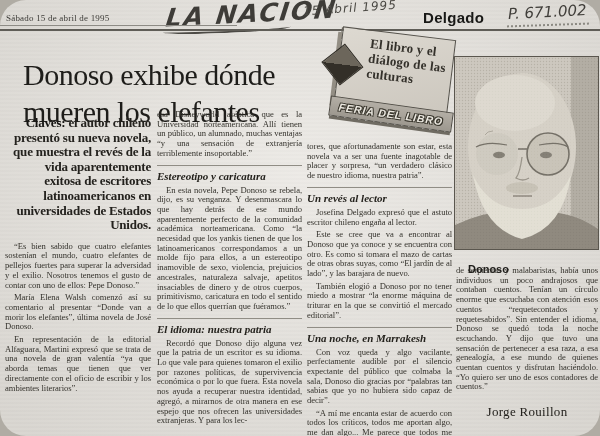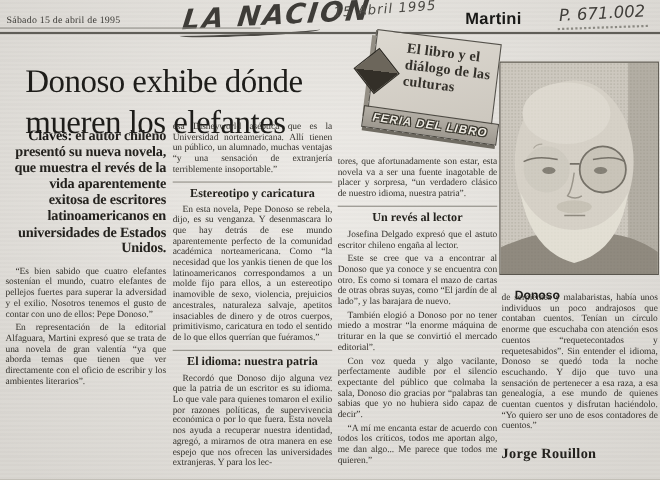--- a/index.html
+++ b/index.html
@@ -4,20 +4,21 @@
 <style>
   html,body{margin:0;padding:0;background:#b0aca4;}
   .page{
     position:relative;width:600px;height:436px;overflow:hidden;
     background:
       radial-gradient(ellipse at 50% 40%, rgba(255,255,255,.25), rgba(0,0,0,.06) 95%),
       repeating-linear-gradient(0deg, rgba(0,0,0,.015) 0 2px, rgba(255,255,255,.015) 2px 4px),
       #e7e4de;
     font-family:"Liberation Serif", serif;
     color:#35332d;
+    border-radius:26px;
   }
   .abs{position:absolute;}
 
   
   .pub-date{left:6px;top:13px;font-size:9px;color:#3c3b37;letter-spacing:.2px;}
   .short-rule{left:0;top:25px;width:237px;height:1px;background:#8d8b85;}
   .main-rule{left:0;top:29px;width:600px;height:2px;background:#5f5d57;}
   .masthead{
     left:166px;top:-1px;font-family:"DejaVu Sans",sans-serif;
     font-weight:bold;font-style:italic;font-size:25px;letter-spacing:2px;
@@ -93,37 +94,37 @@
     text-indent:9px;color:#34322c;
   }
   .body-p.noindent{text-indent:0;}
   .lead{
     margin:0 0 9px;font-weight:bold;font-size:13px;line-height:14.6px;
     text-align:right;color:#24221e;letter-spacing:-.2px;
   }
   .lead strong{color:#151412;}
   .subhead{
     margin:6px 0 4px;padding-top:4px;border-top:1px solid #908d85;
-    font-weight:bold;font-size:11px;line-height:12px;text-align:center;color:#24221d;
+    font-weight:bold;font-size:11px;line-height:12px;text-align:left;color:#24221d;font-style:italic;
   }
   .byline{
-    left:456px;top:404px;width:142px;text-align:left;
-    font-weight:bold;font-size:13px;color:#23211d;letter-spacing:.3px;
+    left:456px;top:404px;width:142px;text-align:center;
+    font-weight:normal;font-size:13px;color:#23211d;letter-spacing:.3px;
   }
 </style>
 </head>
 <body>
 
 <div class="page">
 
   <div class="abs pub-date">Sábado 15 de abril de 1995</div>
   <div class="abs masthead">LA NACIÓN</div>
   <div class="abs masthead-underline"></div>
   <div class="abs date-hand">15 Abril 1995</div>
-  <div class="abs section">Martini</div>
+  <div class="abs section">Delgado</div>
   <div class="abs page-code">P. 671.002</div>
   <div class="abs page-code-underline"></div>
   <div class="abs short-rule"></div>
   <div class="abs main-rule"></div>
 
   <h1 class="abs headline">Donoso exhibe dónde mueren los elefantes</h1>
 
   <div class="abs banner-box">
     <div class="banner-logo"></div>
     <div class="banner-text">El libro y el diálogo de las culturas</div>
@@ -158,35 +159,37 @@
       <ellipse cx="67" cy="131" rx="16" ry="6" fill="#c6c1b4"></ellipse>
       <line x1="58" y1="139" x2="77" y2="139" stroke="#7b766b" stroke-width="1.4"></line>
       <rect width="143" height="192" fill="url(#ht)" opacity="0.25"></rect>
     </svg>
   </div>
   <div class="abs photo-caption">Donoso</div>
 
   <div class="col col1">
       <p class="lead"><strong>Claves:</strong> el autor chileno presentó su nueva novela, que muestra el revés de la vida aparentemente exitosa de escritores latinoamericanos en universidades de Estados Unidos.</p>
       <p class="body-p">“Es bien sabido que cuatro elefantes sostenían el mundo, cuatro elefantes de pellejos fuertes para superar la adversidad y el exilio. Nosotros tenemos el gusto de contar con uno de ellos: Pepe Donoso.”</p>
+      <p class="body-p">María Elena Walsh comenzó así su comentario al presentar “Donde van a morir los elefantes”, última novela de José Donoso.</p>
       <p class="body-p">En representación de la editorial Alfaguara, Martini expresó que se trata de una novela de gran valentía “ya que aborda temas que tienen que ver directamente con el oficio de escribir y los ambientes literarios”.</p>
     </div>
   <div class="col col2">
       <p class="body-p noindent">esa Disneyworld aséptica que es la Universidad norteamericana. Allí tienen un público, un alumnado, muchas ventajas “y una sensación de extranjería terriblemente insoportable.”</p>
       <h3 class="subhead">Estereotipo y caricatura</h3>
       <p class="body-p">En esta novela, Pepe Donoso se rebela, dijo, es su venganza. Y desenmascara lo que hay detrás de ese mundo aparentemente perfecto de la comunidad académica norteamericana. Como “la necesidad que los yankis tienen de que los latinoamericanos correspondamos a un molde fijo para ellos, a un estereotipo inamovible de sexo, violencia, prejuicios ancestrales, naturaleza salvaje, apetitos insaciables de dinero y de otros cuerpos, primitivismo, caricatura en todo el sentido de lo que ellos querrían que fuéramos.”</p>
       <h3 class="subhead">El idioma: nuestra patria</h3>
       <p class="body-p">Recordó que Donoso dijo alguna vez que la patria de un escritor es su idioma. Lo que vale para quienes tomaron el exilio por razones políticas, de supervivencia económica o por lo que fuera. Esta novela nos ayuda a recuperar nuestra identidad, agregó, a mirarnos de otra manera en ese espejo que nos ofrecen las universidades extranjeras. Y para los lec-</p>
     </div>
   <div class="col col3">
       <p class="body-p noindent">tores, que afortunadamente son estar, esta novela va a ser una fuente inagotable de placer y sorpresa, “un verdadero clásico de nuestro idioma, nuestra patria”.</p>
       <h3 class="subhead">Un revés al lector</h3>
       <p class="body-p">Josefina Delgado expresó que el astuto escritor chileno engaña al lector.</p>
       <p class="body-p">Este se cree que va a encontrar al Donoso que ya conoce y se encuentra con otro. Es como si tomara el mazo de cartas de otras obras suyas, como “El jardín de al lado”, y las barajara de nuevo.</p>
       <p class="body-p">También elogió a Donoso por no tener miedo a mostrar “la enorme máquina de triturar en la que se convirtió el mercado editorial”.</p>
+      <h3 class="subhead">Una noche, en Marrakesh</h3>
       <p class="body-p">Con voz queda y algo vacilante, perfectamente audible por el silencio expectante del público que colmaba la sala, Donoso dio gracias por “palabras tan sabias que yo no hubiera sido capaz de decir”.</p>
       <p class="body-p">“A mí me encanta estar de acuerdo con todos los críticos, todos me aportan algo, me dan algo... Me parece que todos me quieren.”</p>
     </div>
   <div class="col col4">
       <p class="body-p noindent">de serpientes y malabaristas, había unos individuos un poco andrajosos que contaban cuentos. Tenían un círculo enorme que escuchaba con atención esos cuentos “requetecontados y requetesabidos”. Sin entender el idioma, Donoso se quedó toda la noche escuchando. Y dijo que tuvo una sensación de pertenecer a esa raza, a esa genealogía, a ese mundo de quienes cuentan cuentos y disfrutan haciéndolo. “Yo quiero ser uno de esos contadores de cuentos.”</p>
     </div>
 
   <div class="abs byline">Jorge Rouillon</div>
 
 </div>

